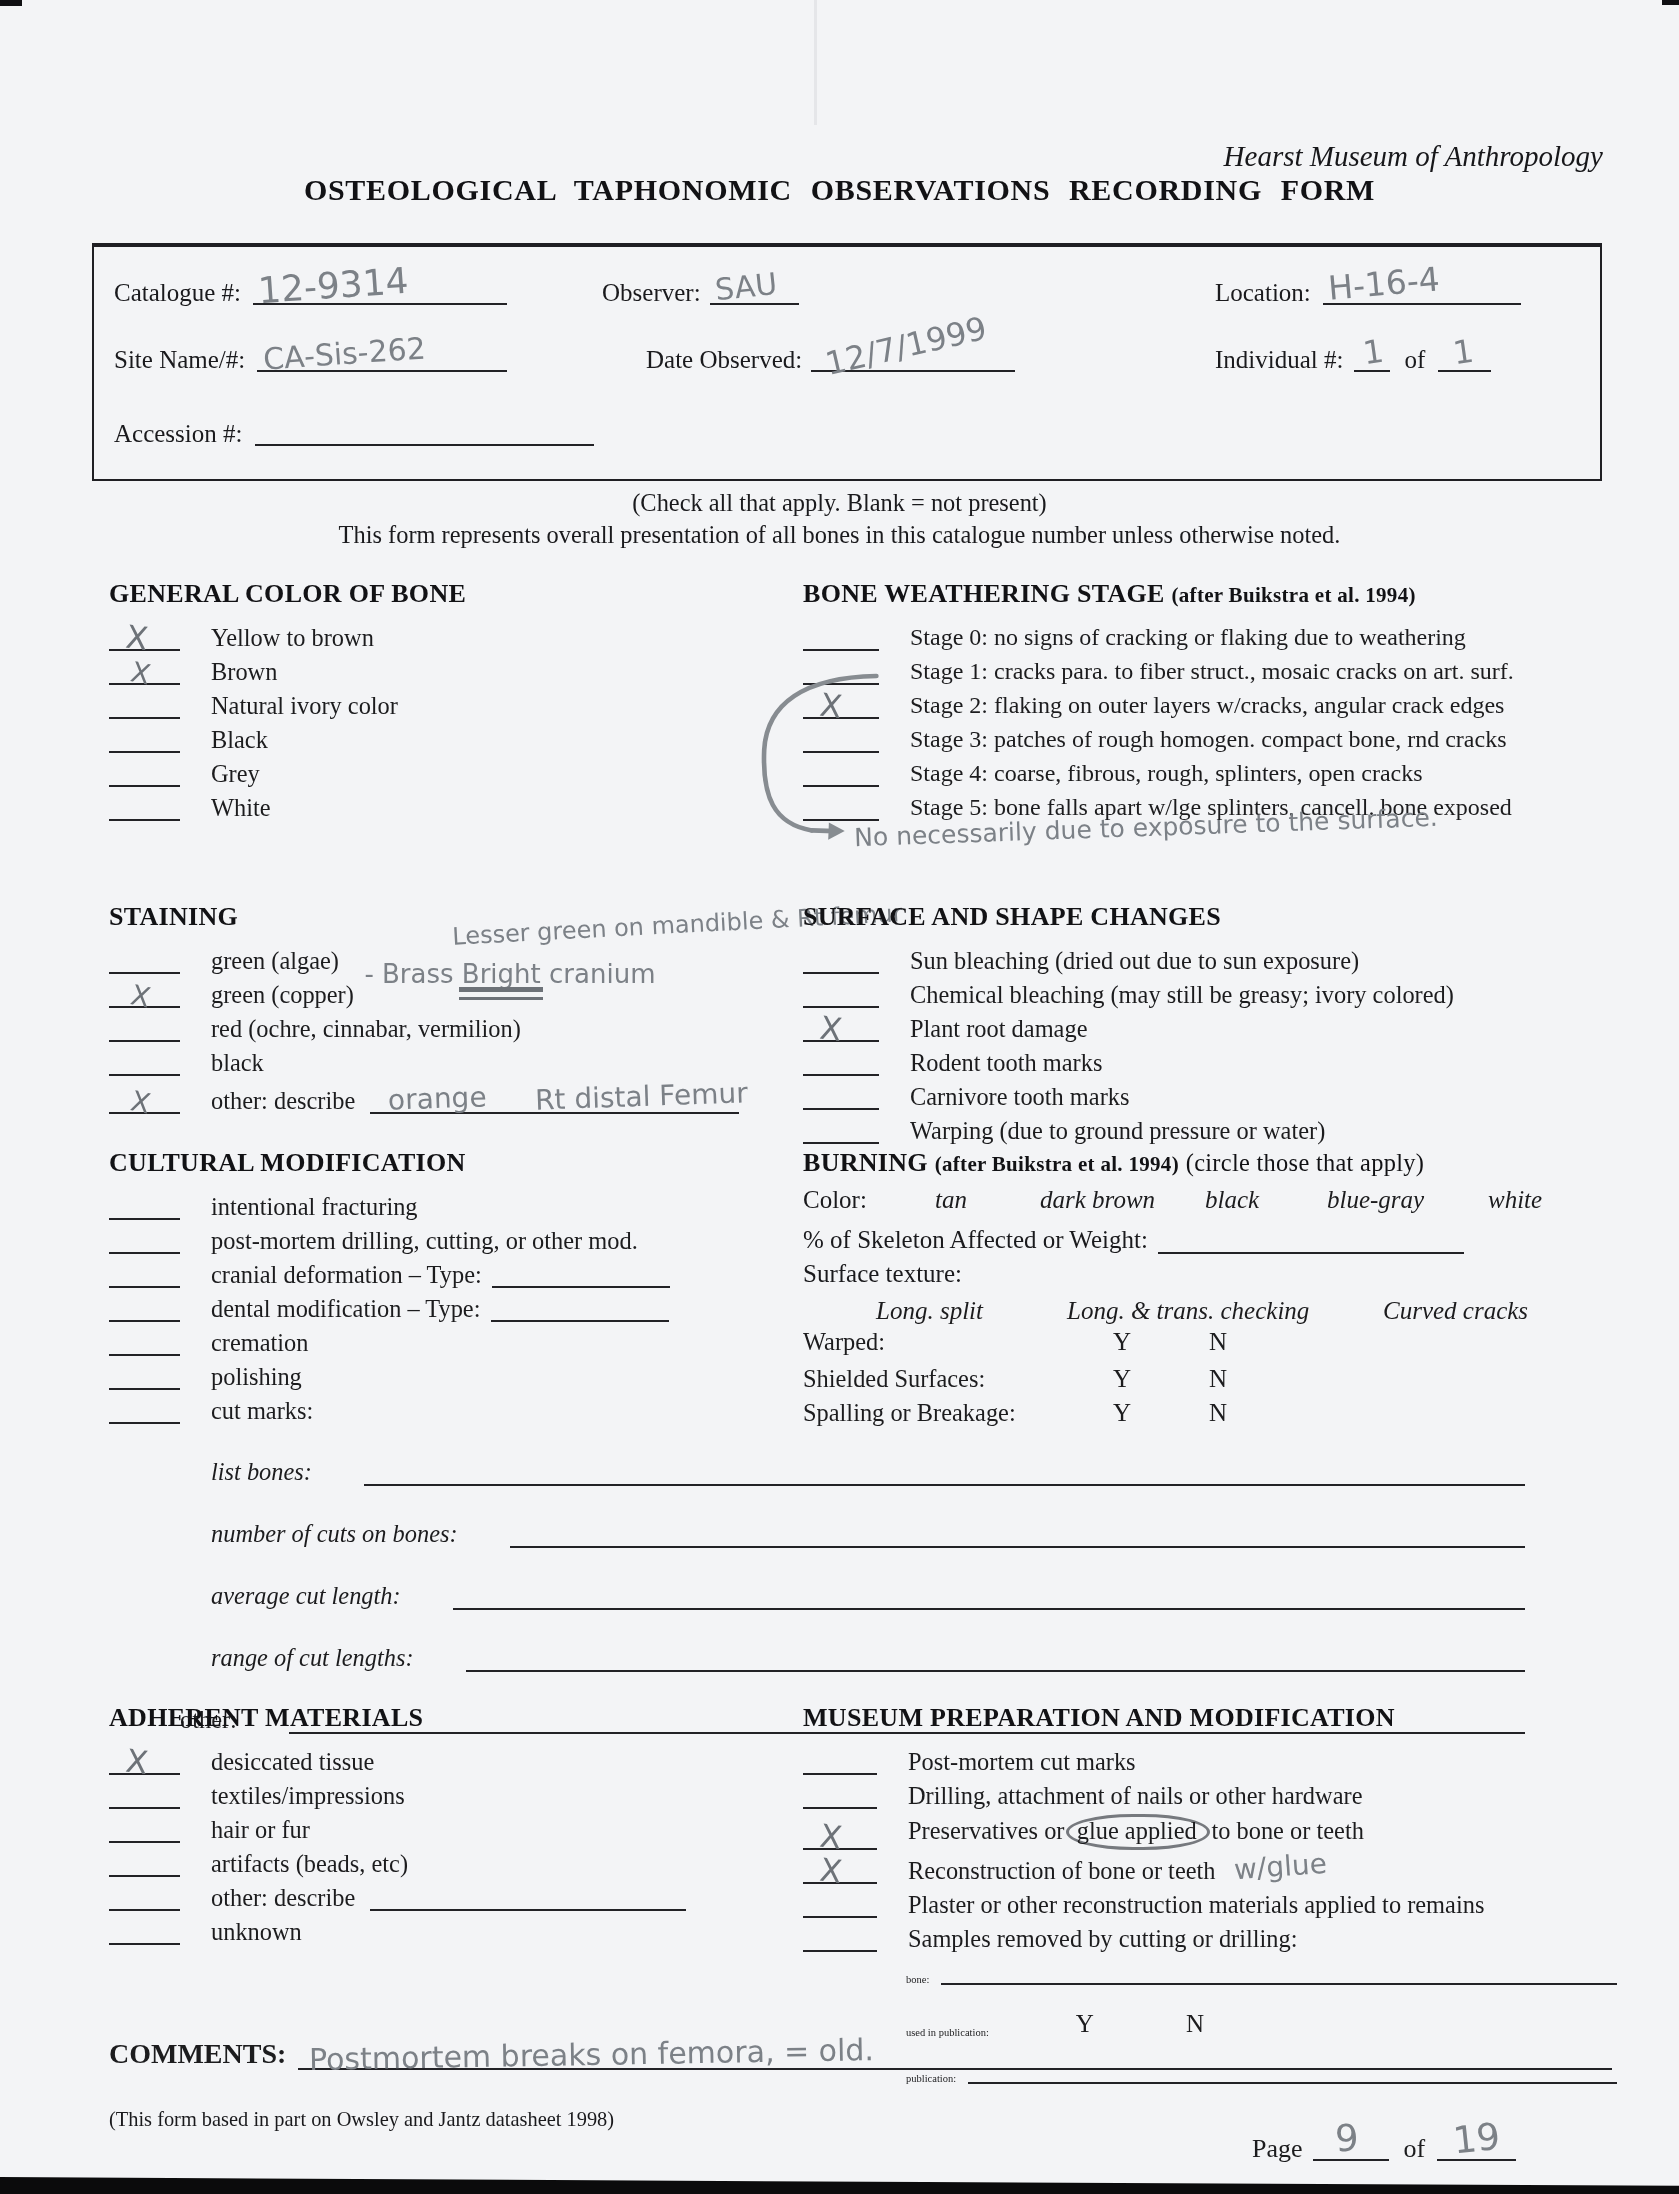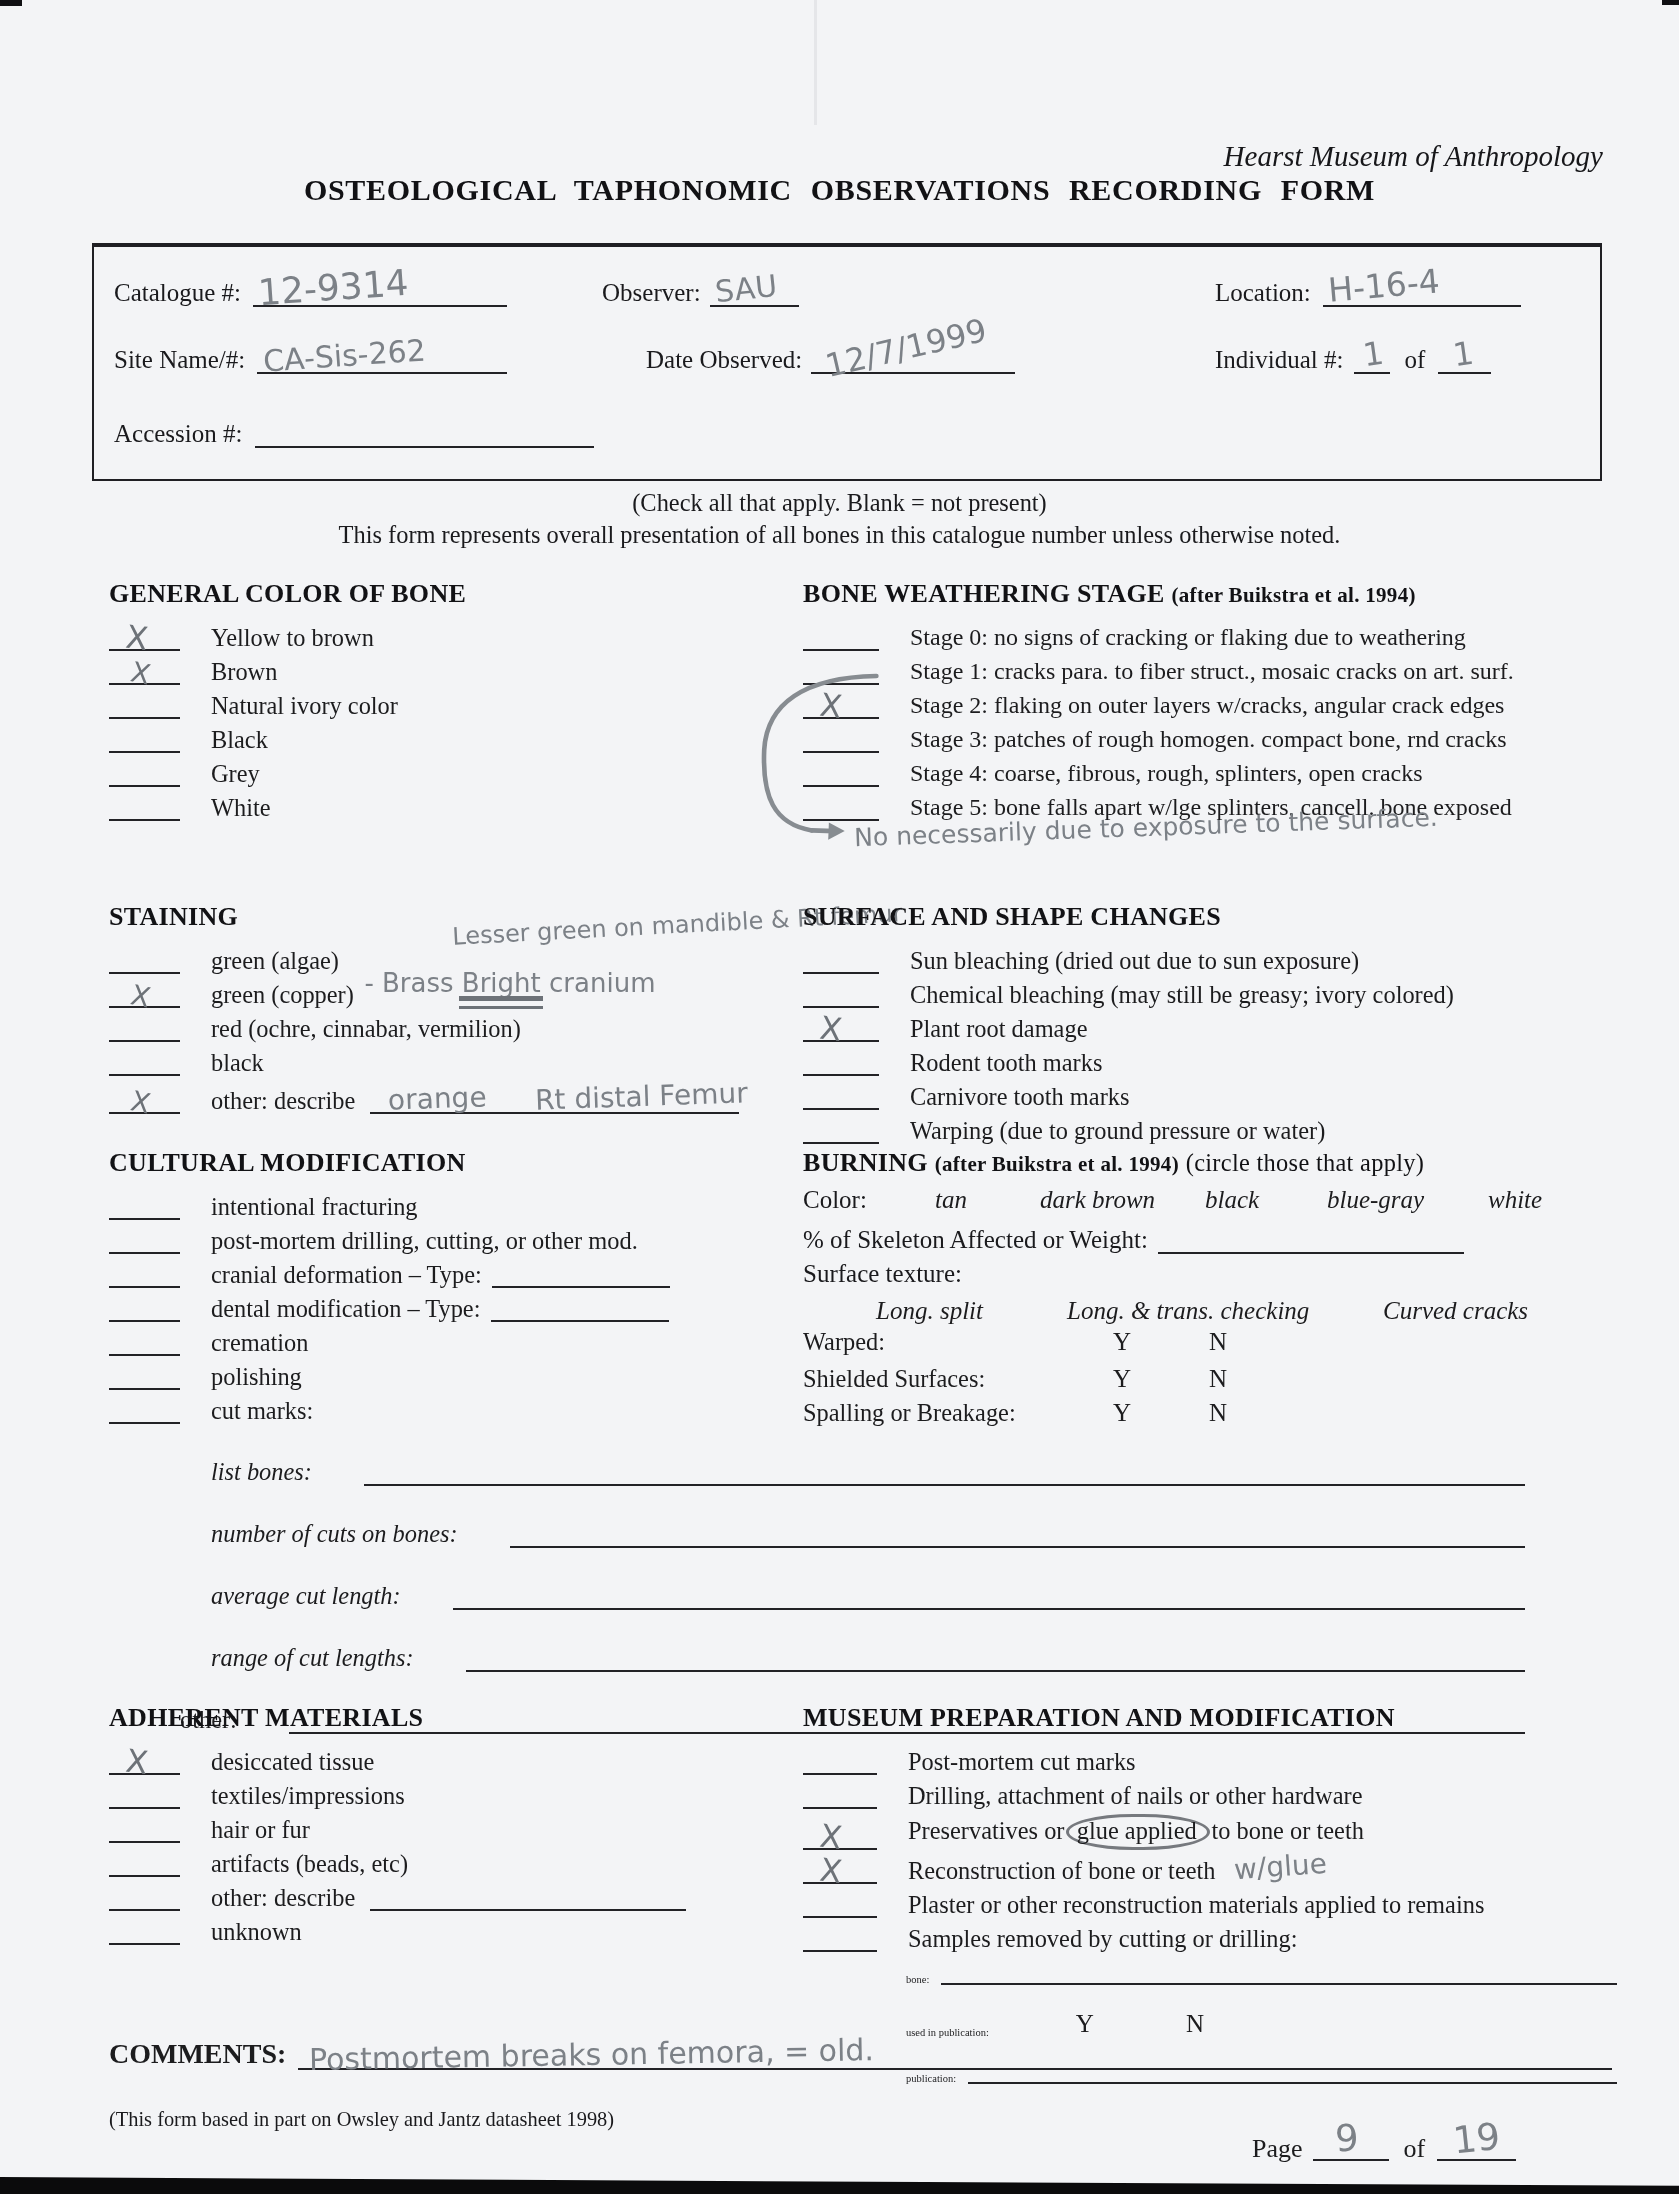--- a/index.html
+++ b/index.html
@@ -5,21 +5,21 @@
   html,body{margin:0;padding:0;background:#888b90;}
   .page{position:relative;width:1679px;height:2194px;background:#f3f4f6;
         font-family:"Liberation Serif",serif;color:#1c1c1e;overflow:hidden;}
   .page::before{content:"";position:absolute;left:814px;top:0;width:3.3px;height:125px;
         background:rgba(110,112,118,.10);}
   .org{position:absolute;top:140px;right:76px;font-style:italic;font-size:29px;color:#17171a;}
   .title{position:absolute;top:173px;left:0;width:100%;text-align:center;font-weight:bold;
          font-size:30px;letter-spacing:0.7px;word-spacing:10.5px;color:#121215;}
   .info-box{position:absolute;left:92px;top:243px;width:1506px;height:232px;
             border:2.6px solid #1f1f23;border-top-width:4.6px;}
-  .ib-row{position:absolute;display:flex;align-items:flex-end;}
+  .ib-row{position:absolute;display:flex;align-items:center;}
   .lbl{font-size:25px;color:#1a1a1d;white-space:nowrap;}
   .blank{display:inline-block;position:relative;border-bottom:2.6px solid #222226;height:22.4px;vertical-align:baseline;}
   .hw{font-family:"DejaVu Sans",sans-serif;color:#7c8187;white-space:nowrap;}
   .blank>.hw{position:absolute;left:5.3px;bottom:0px;}
   .note-center{position:absolute;left:0;width:100%;text-align:center;font-size:24.4px;color:#1a1a1d;}
   .section{position:absolute;}
   .sec-h{font-size:26px;font-weight:bold;letter-spacing:0.3px;color:#121215;white-space:nowrap;margin-bottom:8px;}
   .sec-h .suffix{font-size:21px;font-weight:bold;}
   .sec-h .plain{font-size:24.4px;font-weight:normal;}
   .crow{display:flex;align-items:flex-end;height:34px;line-height:1.12;position:relative;}
@@ -182,21 +182,21 @@
     <span class="hw" style="position:absolute;left:343px;top:9.2px;font-size:24px;transform:rotate(-3deg);">Lesser green on mandible &amp; Rt femur</span>
     <div class="crow">
       <span class="blank cblank"></span>
       <span class="clabel">green (algae)</span>
     </div>
     <div class="crow">
       <span class="blank cblank">
           <span class="xmark small">X</span>
         </span>
       <span class="clabel">green (copper)</span>
-      <span class="hw" style="margin-left:10.5px;font-size:26px;margin-bottom:10px;">
+      <span class="hw" style="margin-left:10.5px;font-size:26px;margin-bottom:19px;">
         <span>- Brass </span><span class="dbl-ul">Bright</span><span> cranium</span>
       </span>
     </div>
     <div class="crow">
       <span class="blank cblank"></span>
       <span class="clabel">red (ochre, cinnabar, vermilion)</span>
     </div>
     <div class="crow">
       <span class="blank cblank"></span>
       <span class="clabel">black</span>

